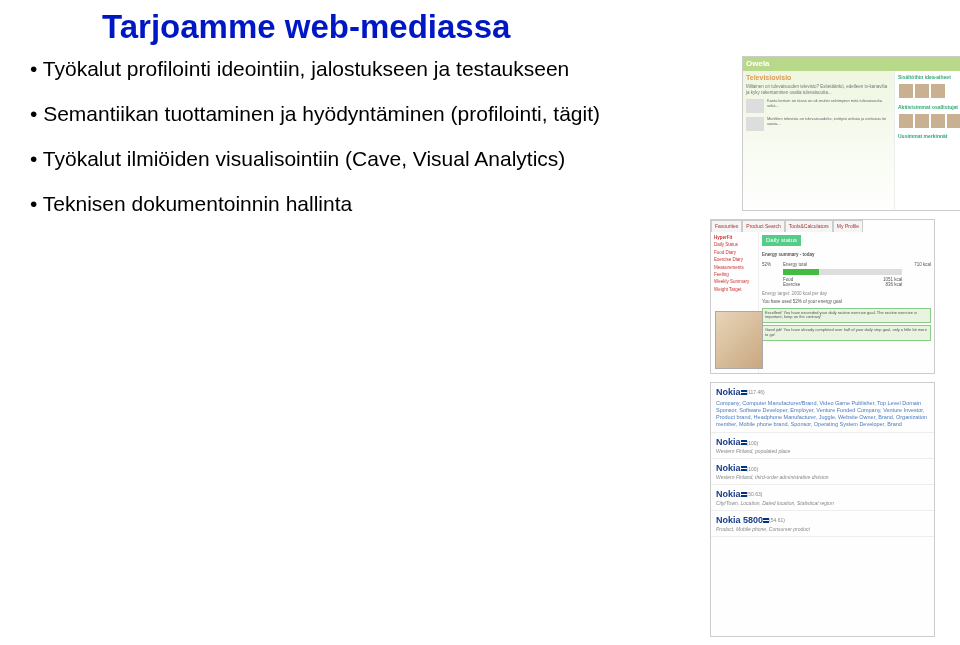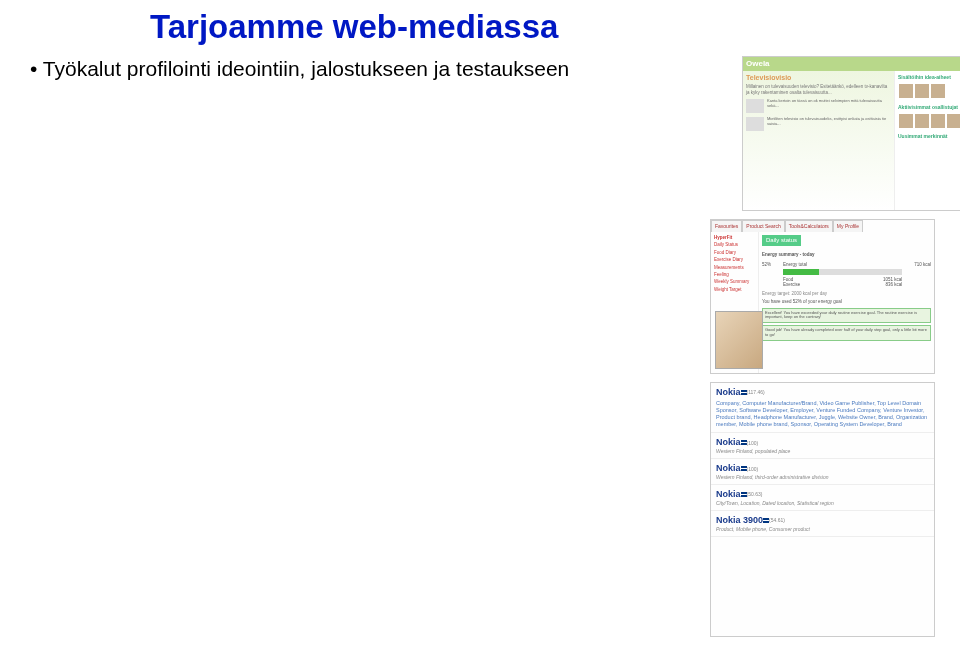--- a/index.html
+++ b/index.html
@@ -14,21 +14,21 @@
   .slide {
     width: 100%;
     height: 100%;
     padding: 8px 20px 20px 30px;
     position: relative;
   }
   .title {
     font-size: 33px;
     font-weight: bold;
     color: #0018C4;
-    margin-left: 120px;
+    margin-left: 72px;
     margin-bottom: 10px;
   }
   .content {
     display: flex;
   }
   .text-col {
     flex: 1;
     padding-right: 10px;
   }
   .img-col {
@@ -110,20 +110,23 @@
 </style>
 </head>
 <body>
 
 <div class="slide">
   <h1 class="title">Tarjoamme web-mediassa</h1>
 
   <div class="content">
     <div class="text-col">
       <p class="bullet">Työkalut profilointi ideointiin, jalostukseen ja  testaukseen</p>
+      <p class="bullet">Semantiikan tuottaminen ja hyödyntäminen (profilointi, tägit)</p>
+      <p class="bullet">Työkalut ilmiöiden visualisointiin (Cave, Visual Analytics)</p>
+      <p class="bullet">Teknisen dokumentoinnin hallinta</p>
     </div>
 
     <div class="img-col">
 
       <div class="thumb thumb1">
         <div class="owela-header">
           <span class="owela-logo">Owela</span>
         </div>
         <div class="owela-body">
           <div class="owela-main">
@@ -231,21 +234,21 @@
         <div class="nk-row">
           <div class="nk-head">
               <span class="nk-logo">Nokia</span>
               <span class="nk-flag"></span>
               <span class="nk-score">(50.63)</span>
             </div>
           <div class="nk-sub">City/Town, Location, Dated location, Statistical region</div>
         </div>
         <div class="nk-row">
           <div class="nk-head">
-              <span class="nk-logo">Nokia 3900</span>
+              <span class="nk-logo">Nokia 5800</span>
               <span class="nk-flag"></span>
               <span class="nk-score">(54.61)</span>
             </div>
           <div class="nk-sub">Product, Mobile phone, Consumer product</div>
         </div>
       </div>
 
     </div>
   </div>
 </div>

